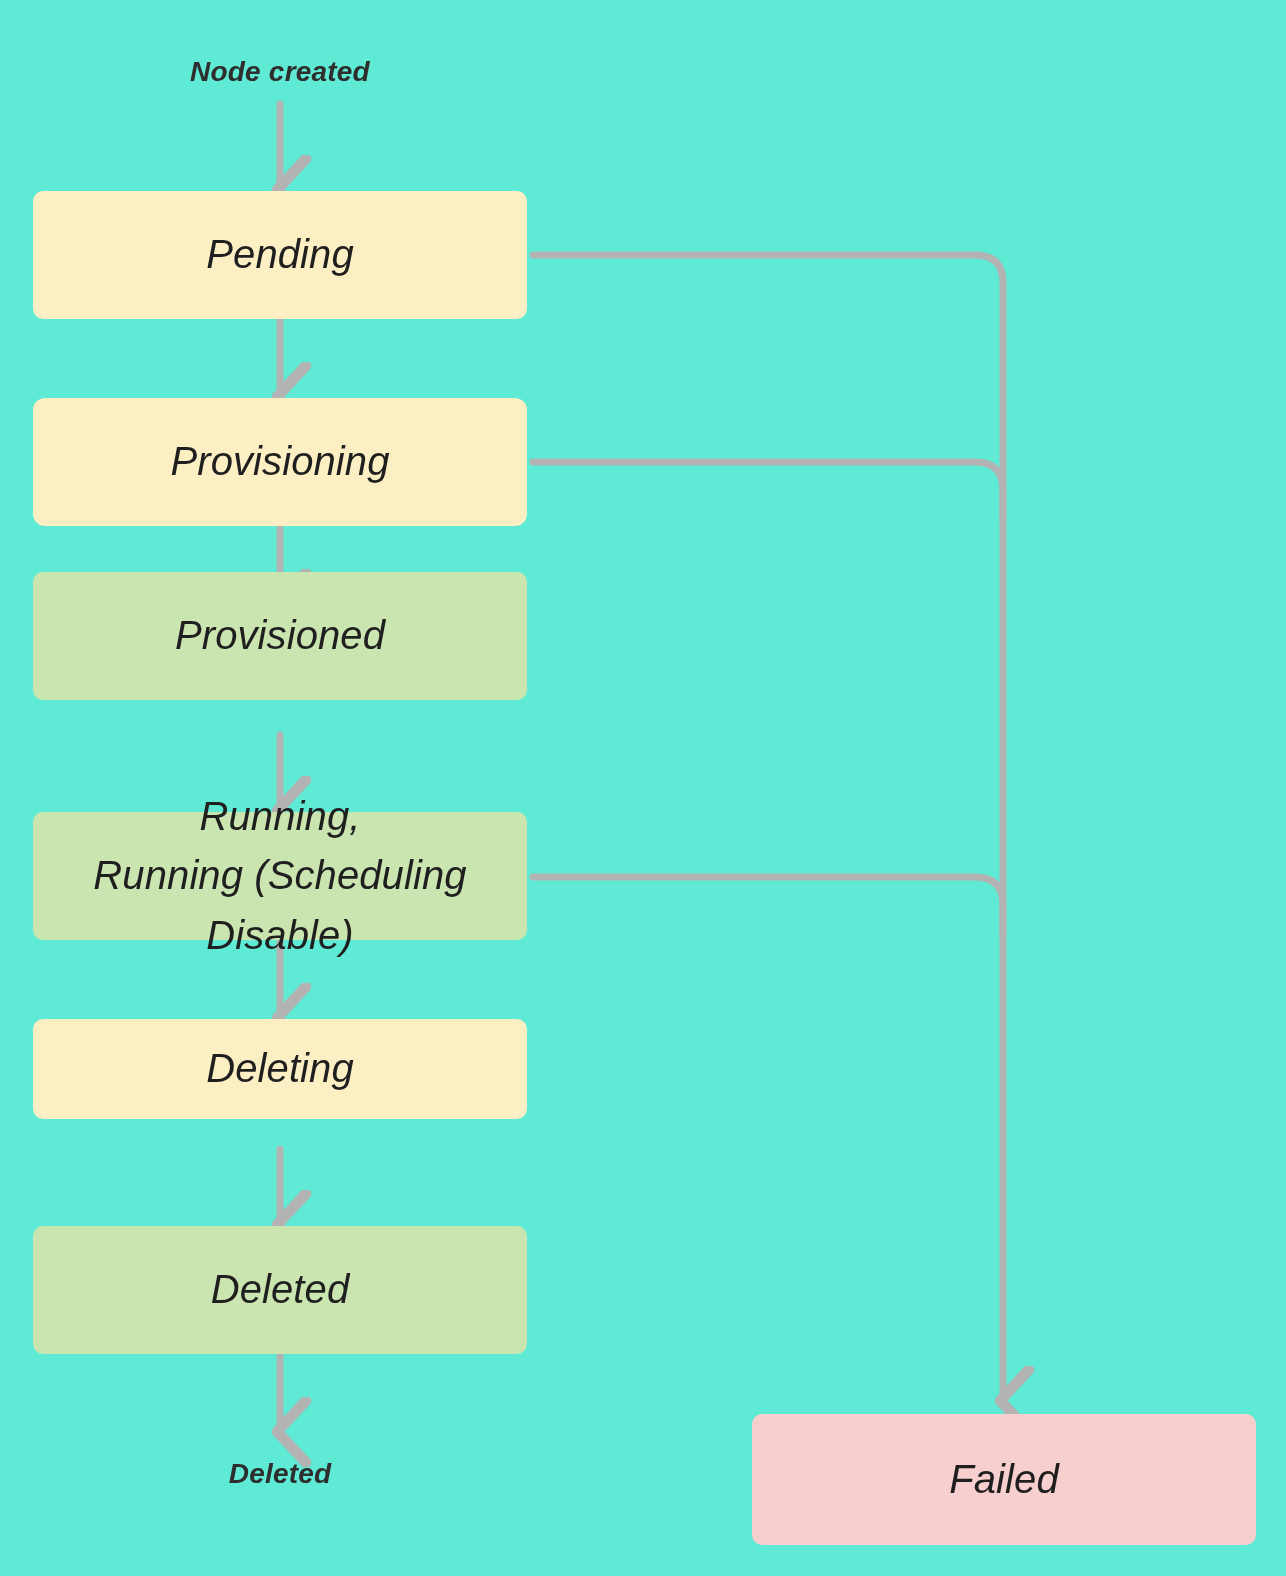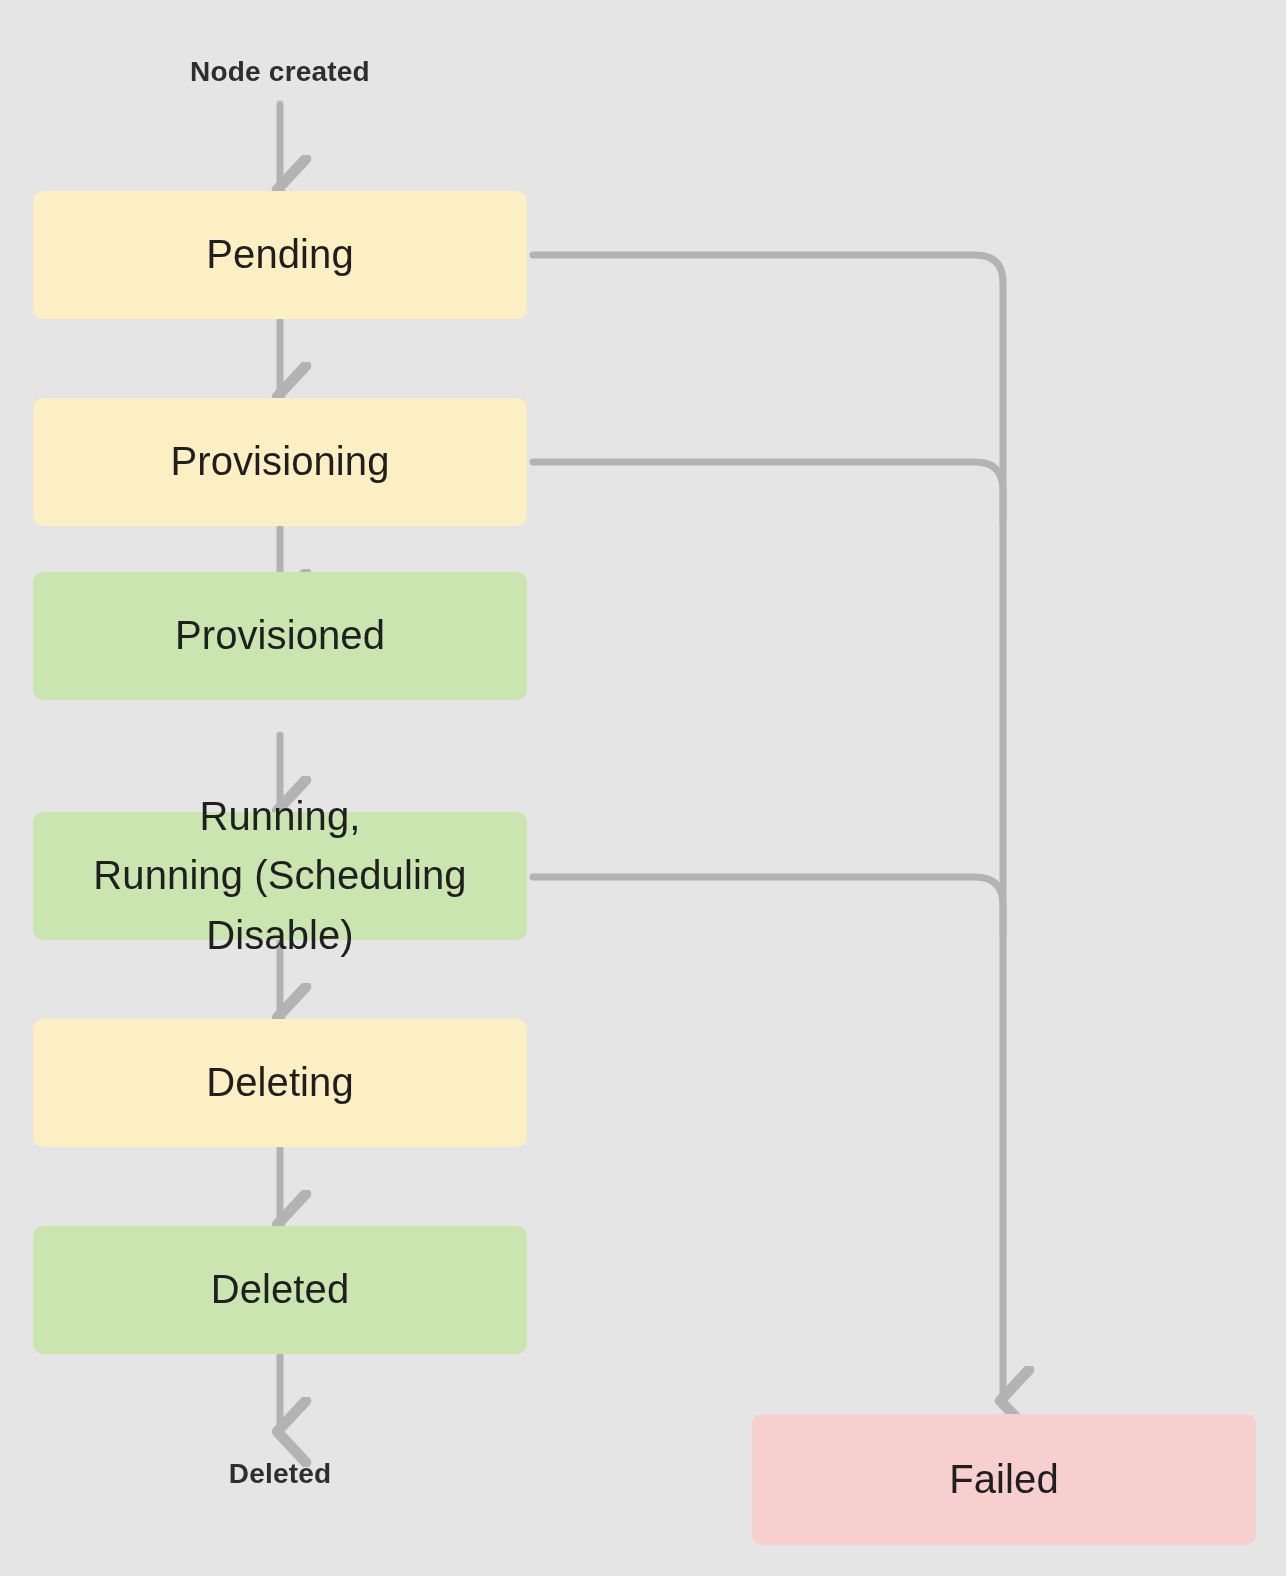--- a/index.html
+++ b/index.html
@@ -11,21 +11,22 @@
   body {
     font-family: "Liberation Sans", "DejaVu Sans", sans-serif;
     width: 1286px;
     height: 1576px;
     overflow: hidden;
   }
   #diagram-root {
     position: relative;
     width: 1286px;
     height: 1576px;
-    background: #e5e5e5;
+    background: #5eead4;
+    font-style: italic;
   }
   #edge-layer {
     position: absolute;
     left: 0;
     top: 0;
     width: 1286px;
     height: 1576px;
     pointer-events: none;
   }
   .node-box {
@@ -86,28 +87,28 @@
       <path d="M 533 462 L 975 462 Q 1003 462 1003 490 L 1003 520"></path>
 
       <path d="M 533 877 L 975 877 Q 1003 877 1003 905 L 1003 935"></path>
     </g>
   </svg>
 
   <div class="terminal-label" style="left:33px; top:55px; width:494px;">Node created</div>
 
   <div class="node-box" style="left:33px; top:191px; width:494px; height:128px; background:#FCEFC4;">Pending</div>
 
-  <div class="node-box" style="left:33px; top:398px; width:494px; height:128px; background:#FCEFC4;">Provisioning</div>
+  <div class="node-box" style="left:33px; top:398px; width:494px; height:128px; background:#FCEFC4;border-radius:12px;">Provisioning</div>
 
   <div class="node-box" style="left:33px; top:572px; width:494px; height:128px; background:#CAE5B0;">Provisioned</div>
 
   <div class="node-box" style="left:33px; top:812px; width:494px; height:128px; background:#CAE5B0;">Running,
 Running (Scheduling Disable)</div>
 
-  <div class="node-box" style="left:33px; top:1019px; width:494px; height:128px; background:#FCEFC4;">Deleting</div>
+  <div class="node-box" style="left:33px; top:1019px; width:494px; height:100px; background:#FCEFC4;">Deleting</div>
 
   <div class="node-box" style="left:33px; top:1226px; width:494px; height:128px; background:#CAE5B0;">Deleted</div>
 
   <div class="terminal-label" style="left:33px; top:1457px; width:494px;">Deleted</div>
 
   <div class="node-box" style="left:752px; top:1414px; width:504px; height:131px; background:#F7CFCE;">Failed</div>
 
 </div>
 
 </body></html>

